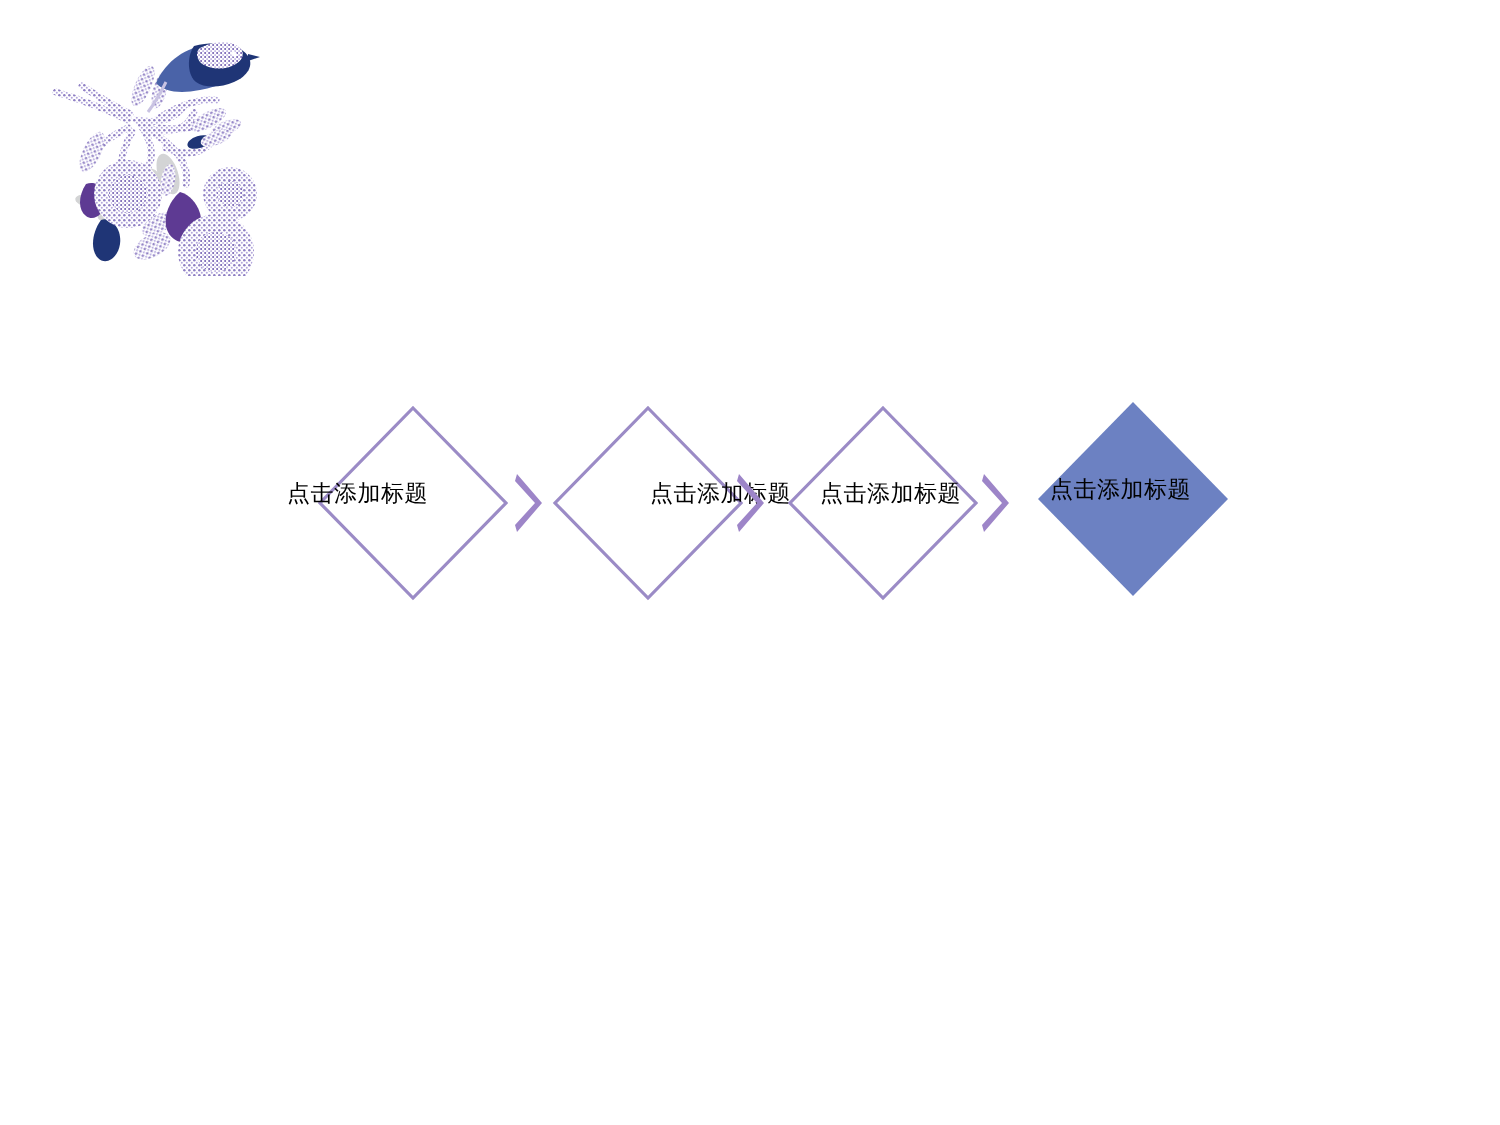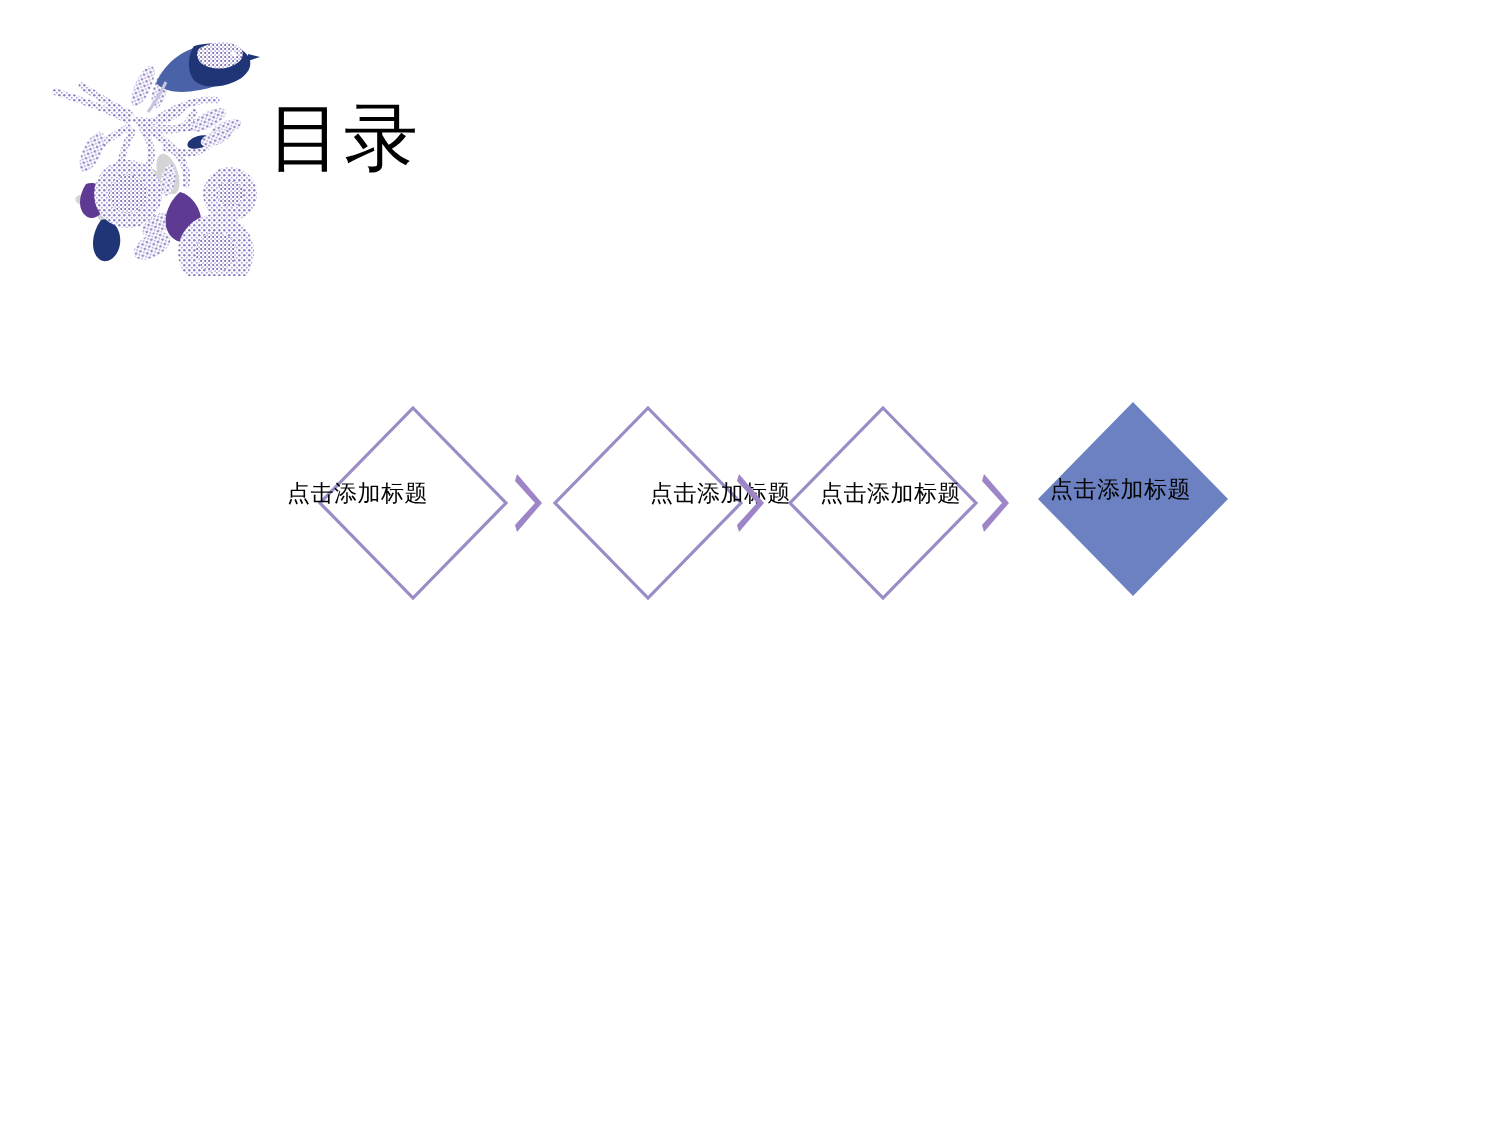--- a/index.html
+++ b/index.html
@@ -164,21 +164,20 @@
         <circle cx="80" cy="170" r="19" fill="url(#dots2)"></circle>
         <circle cx="182" cy="170" r="27" fill="url(#dots)"></circle>
         <circle cx="182" cy="170" r="13" fill="url(#dots2)"></circle>
         <circle cx="168" cy="228" r="38" fill="url(#dots)"></circle>
         <circle cx="168" cy="228" r="20" fill="url(#dots2)"></circle>
         <ellipse cx="104" cy="222" rx="20" ry="11" transform="rotate(-28 104 222)" fill="url(#dots)"></ellipse>
       </g>
     </svg>
   </div>
 
-  <div id="title">目录</div>
 
   <div id="diagram">
 
     <div class="node" style="left:317px; top:405px;">
       <svg class="dia-svg" viewBox="0 0 192 196" xmlns="http://www.w3.org/2000/svg">
         <polygon points="96,3 189,98 96,193 3,98" fill="none" stroke="#9b8bc6" stroke-width="3.2"></polygon>
       </svg>
     </div>
     <div class="node-label" style="left:287px;">点击添加标题</div>
 

